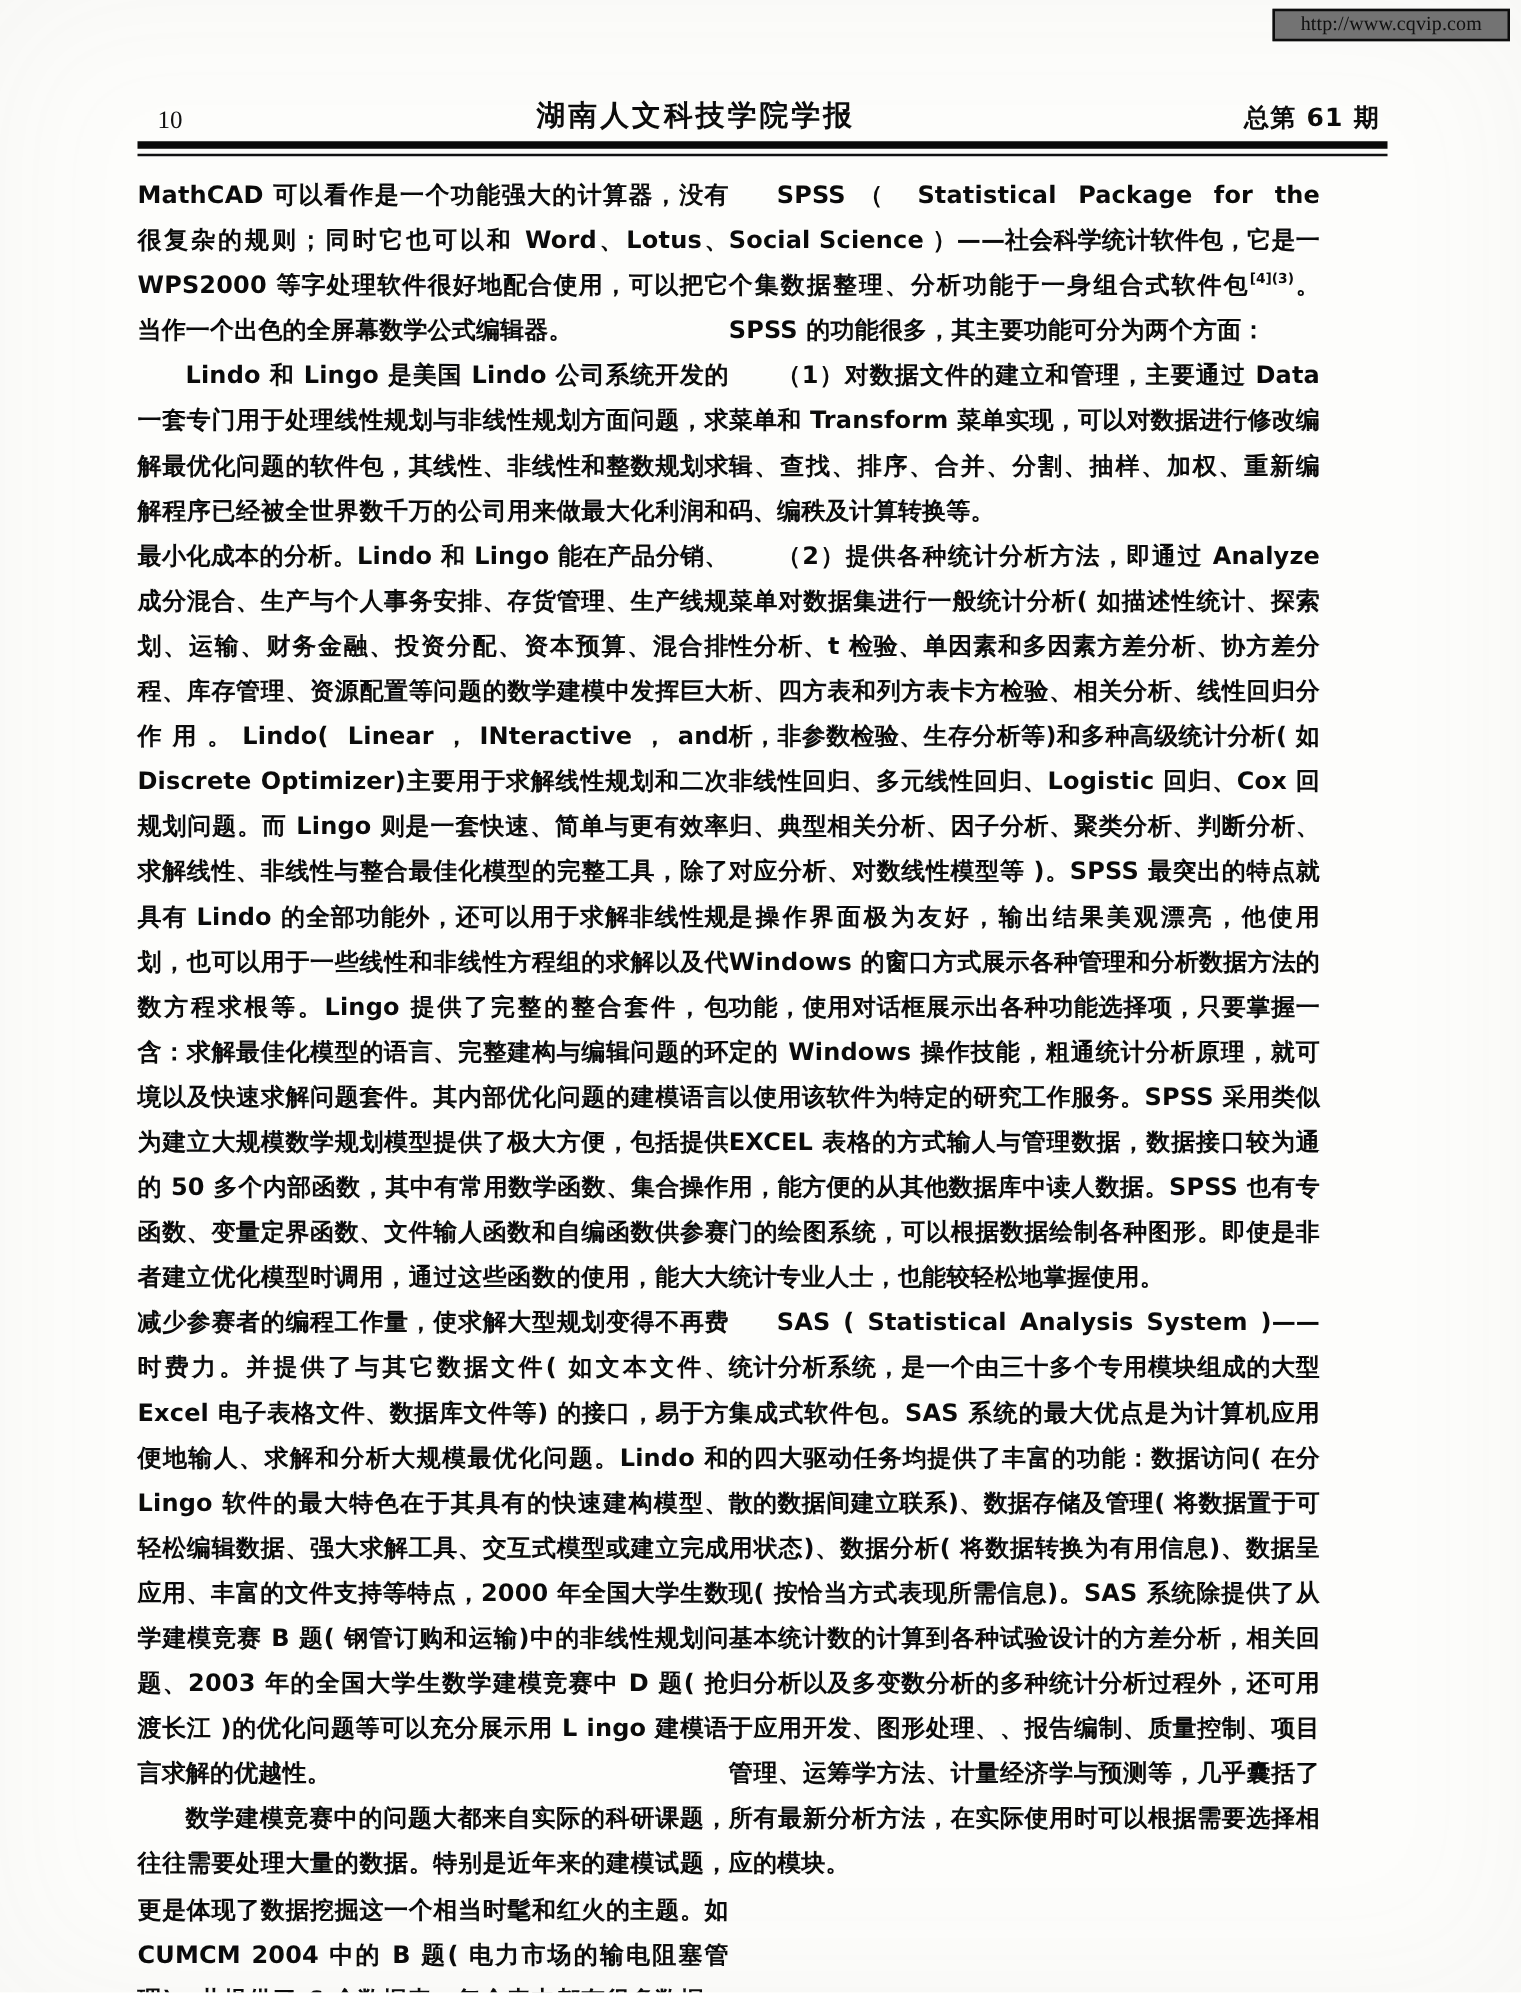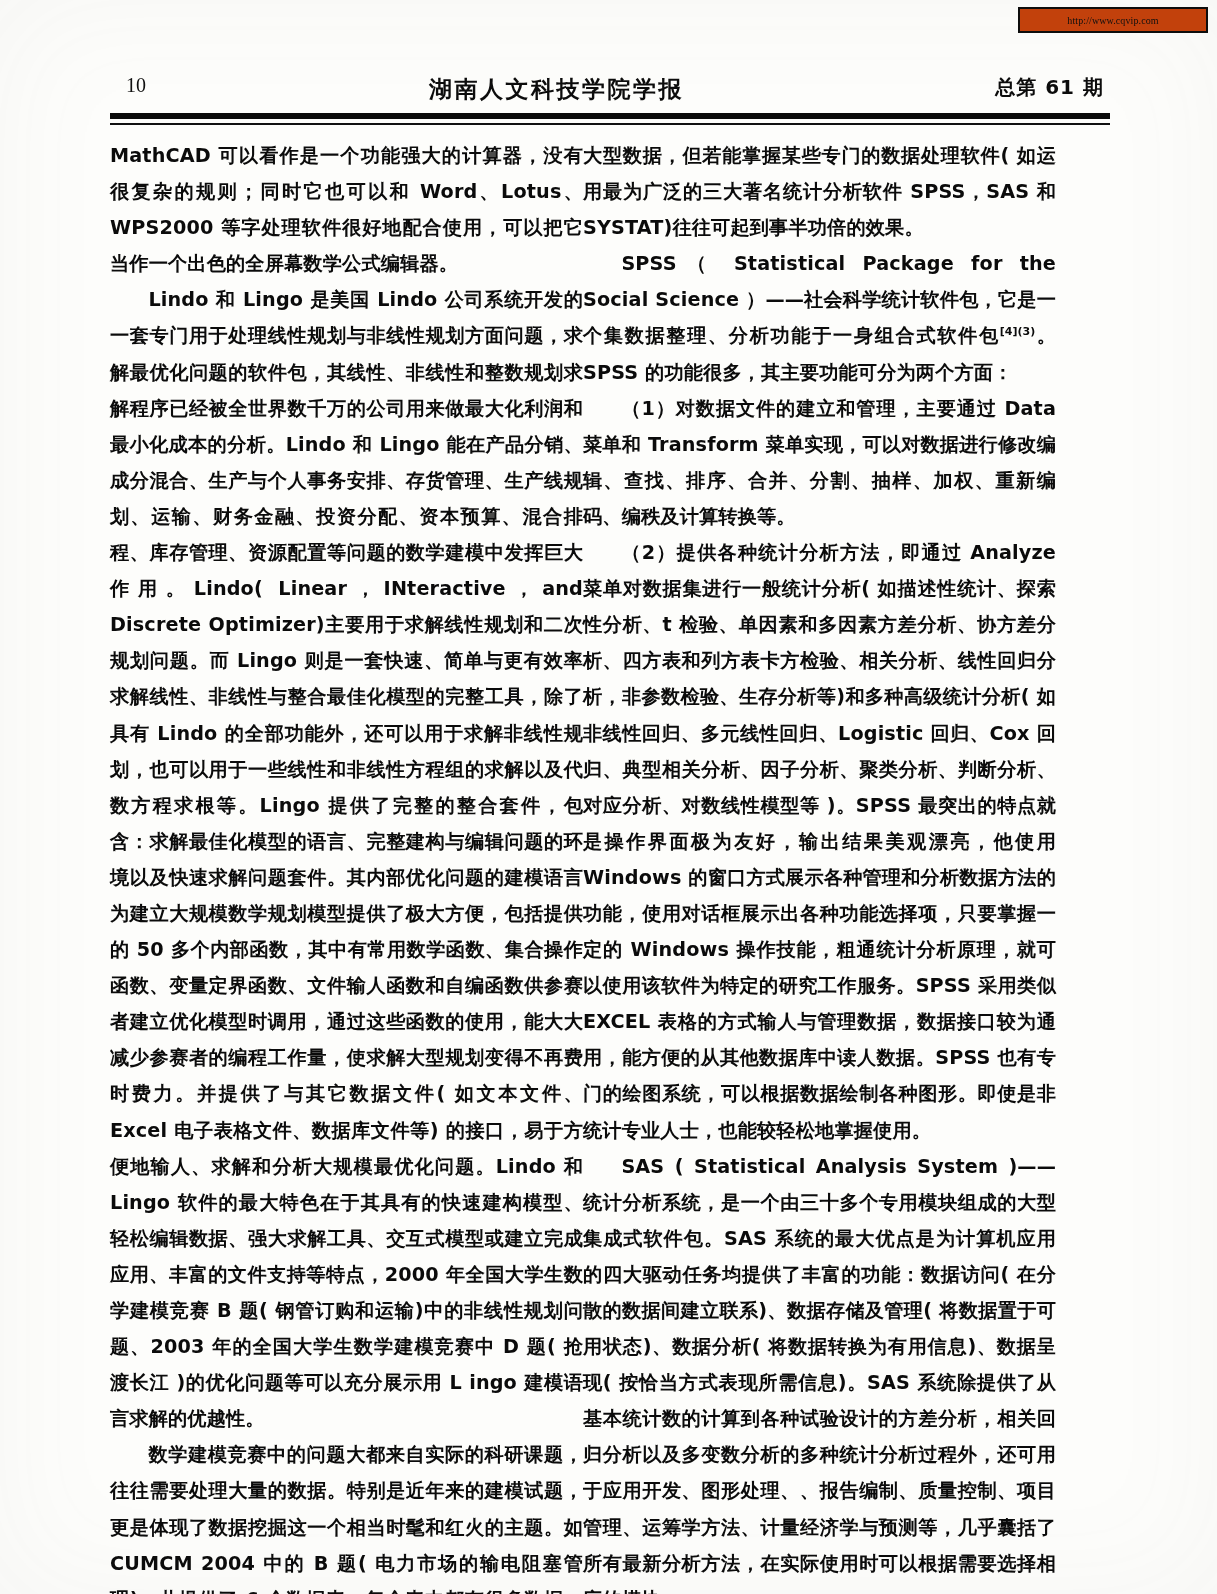--- a/index.html
+++ b/index.html
@@ -23,40 +23,40 @@
   }
 
   
   .watermark {
     position: absolute;
     top: 7px;
     left: 1018px;
     width: 186px;
     height: 22px;
     border: 2px solid #0d0d0d;
-    background: #c2410c;
+    background: #737373;
     display: flex;
     align-items: center;
     justify-content: center;
     font-family: "Liberation Serif", "DejaVu Serif", serif;
-    font-size: 10px;
+    font-size: 16px;
     letter-spacing: 0.1px;
     color: #101010;
     white-space: nowrap;
   }
 
   
   .runhead {
     position: absolute;
     top: 74px;
     left: 110px;
     width: 1000px;
     height: 34px;
     display: flex;
-    align-items: flex-start;
+    align-items: flex-end;
     justify-content: space-between;
   }
   .runhead-page {
     font-family: "Liberation Serif", "DejaVu Serif", serif;
     font-size: 20px;
     color: #111;
     padding-left: 16px;
   }
   .runhead-title {
     font-family: "DejaVu Sans", sans-serif;
@@ -142,21 +142,20 @@
 
   <div class="columns">
 
     <div class="col">
       <p>MathCAD 可以看作是一个功能强大的计算器，没有很复杂的规则；同时它也可以和 Word、Lotus、WPS2000 等字处理软件很好地配合使用，可以把它当作一个出色的全屏幕数学公式编辑器。</p>
       <p class="indent">Lindo 和 Lingo 是美国 Lindo 公司系统开发的一套专门用于处理线性规划与非线性规划方面问题，求解最优化问题的软件包，其线性、非线性和整数规划求解程序已经被全世界数千万的公司用来做最大化利润和最小化成本的分析。Lindo 和 Lingo 能在产品分销、成分混合、生产与个人事务安排、存货管理、生产线规划、运输、财务金融、投资分配、资本预算、混合排程、库存管理、资源配置等问题的数学建模中发挥巨大作用。Lindo( Linear，INteractive，and Discrete Optimizer)主要用于求解线性规划和二次规划问题。而 Lingo 则是一套快速、简单与更有效率求解线性、非线性与整合最佳化模型的完整工具，除了具有 Lindo 的全部功能外，还可以用于求解非线性规划，也可以用于一些线性和非线性方程组的求解以及代数方程求根等。Lingo 提供了完整的整合套件，包含：求解最佳化模型的语言、完整建构与编辑问题的环境以及快速求解问题套件。其内部优化问题的建模语言为建立大规模数学规划模型提供了极大方便，包括提供的 50 多个内部函数，其中有常用数学函数、集合操作函数、变量定界函数、文件输人函数和自编函数供参赛者建立优化模型时调用，通过这些函数的使用，能大大减少参赛者的编程工作量，使求解大型规划变得不再费时费力。并提供了与其它数据文件( 如文本文件、Excel 电子表格文件、数据库文件等) 的接口，易于方便地输人、求解和分析大规模最优化问题。Lindo 和 Lingo 软件的最大特色在于其具有的快速建构模型、轻松编辑数据、强大求解工具、交互式模型或建立完成应用、丰富的文件支持等特点，2000 年全国大学生数学建模竞赛 B 题( 钢管订购和运输)中的非线性规划问题、2003 年的全国大学生数学建模竞赛中 D 题( 抢渡长江 )的优化问题等可以充分展示用 L ingo 建模语言求解的优越性。</p>
       <p class="indent">数学建模竞赛中的问题大都来自实际的科研课题，往往需要处理大量的数据。特别是近年来的建模试题，更是体现了数据挖掘这一个相当时髦和红火的主题。如 CUMCM 2004 中的 B 题( 电力市场的输电阻塞管理)，共提供了 6 个数据表，每个表中都有很多数据。CUMCM 2005 年 B 题( DVD 在线租赁 )的表 2 中提供的多达数十页的数据，以及 CUMCM 2006 年 A 题( 出版社资源配置 )，光附件2 就共提供了 5 个大型数据表，这些问题的都要求从这些数据中寻找规律。因此，在数学建模竞赛中充分运用数学软件对数据进行挖掘变得越来越重要。Matlab 固然可以处理</p>
     </div>
 
     <div class="col">
-      <p>大型数据，但若能掌握某些专门的数据处理软件( 如运用最为广泛的三大著名统计分析软件 SPSS，SAS 和 SYSTAT)往往可起到事半功倍的效果。</p>
 
       <p class="indent"><span>SPSS（ Statistical Package for the Social Science ）——社会科学统计软件包，它是一个集数据整理、分析功能于一身组合式软件包</span><sup class="cite">[4](3)</sup><span>。SPSS 的功能很多，其主要功能可分为两个方面：</span></p>
 
       <p class="indent">（1）对数据文件的建立和管理，主要通过 Data 菜单和 Transform 菜单实现，可以对数据进行修改编辑、查找、排序、合并、分割、抽样、加权、重新编码、编秩及计算转换等。</p>
       <p class="indent">（2）提供各种统计分析方法，即通过 Analyze 菜单对数据集进行一般统计分析( 如描述性统计、探索性分析、t 检验、单因素和多因素方差分析、协方差分析、四方表和列方表卡方检验、相关分析、线性回归分析，非参数检验、生存分析等)和多种高级统计分析( 如非线性回归、多元线性回归、Logistic 回归、Cox 回归、典型相关分析、因子分析、聚类分析、判断分析、对应分析、对数线性模型等 )。SPSS 最突出的特点就是操作界面极为友好，输出结果美观漂亮，他使用 Windows 的窗口方式展示各种管理和分析数据方法的功能，使用对话框展示出各种功能选择项，只要掌握一定的 Windows 操作技能，粗通统计分析原理，就可以使用该软件为特定的研究工作服务。SPSS 采用类似 EXCEL 表格的方式输人与管理数据，数据接口较为通用，能方便的从其他数据库中读人数据。SPSS 也有专门的绘图系统，可以根据数据绘制各种图形。即使是非统计专业人士，也能较轻松地掌握使用。</p>
       <p class="indent">SAS ( Statistical Analysis System )——统计分析系统，是一个由三十多个专用模块组成的大型集成式软件包。SAS 系统的最大优点是为计算机应用的四大驱动任务均提供了丰富的功能：数据访问( 在分散的数据间建立联系)、数据存储及管理( 将数据置于可用状态)、数据分析( 将数据转换为有用信息)、数据呈现( 按恰当方式表现所需信息)。SAS 系统除提供了从基本统计数的计算到各种试验设计的方差分析，相关回归分析以及多变数分析的多种统计分析过程外，还可用于应用开发、图形处理、、报告编制、质量控制、项目管理、运筹学方法、计量经济学与预测等，几乎囊括了所有最新分析方法，在实际使用时可以根据需要选择相应的模块。</p>
 
     </div>
 
   </div>

